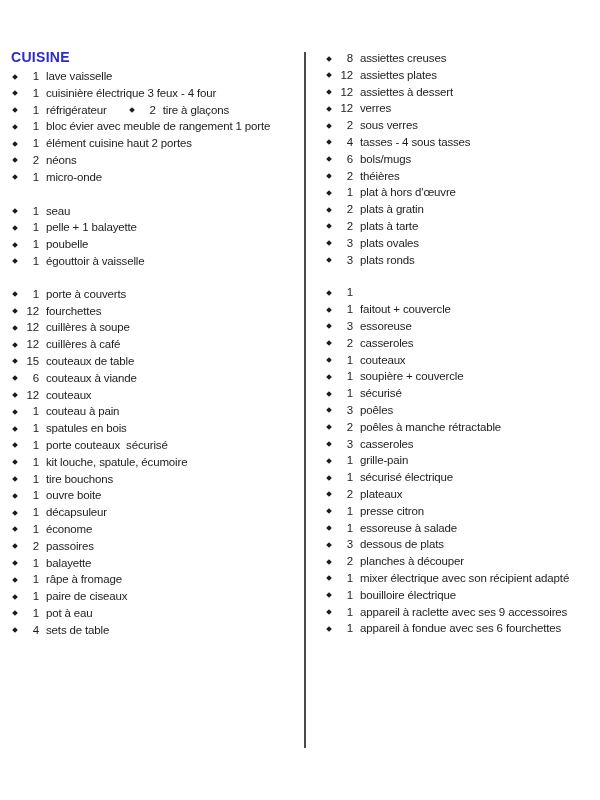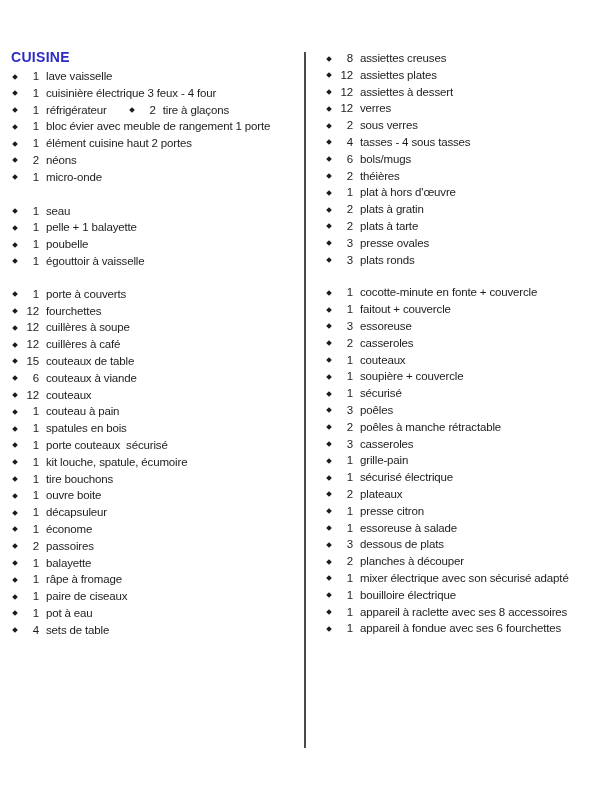--- a/index.html
+++ b/index.html
@@ -122,40 +122,40 @@
         <div class="item"><span class="entry"><span class="bullet"></span><span class="qty">12</span><span class="label">assiettes plates</span></span></div>
         <div class="item"><span class="entry"><span class="bullet"></span><span class="qty">12</span><span class="label">assiettes à dessert</span></span></div>
         <div class="item"><span class="entry"><span class="bullet"></span><span class="qty">12</span><span class="label">verres</span></span></div>
         <div class="item"><span class="entry"><span class="bullet"></span><span class="qty">2</span><span class="label">sous verres</span></span></div>
         <div class="item"><span class="entry"><span class="bullet"></span><span class="qty">4</span><span class="label">tasses - 4 sous tasses</span></span></div>
         <div class="item"><span class="entry"><span class="bullet"></span><span class="qty">6</span><span class="label">bols/mugs</span></span></div>
         <div class="item"><span class="entry"><span class="bullet"></span><span class="qty">2</span><span class="label">théières</span></span></div>
         <div class="item"><span class="entry"><span class="bullet"></span><span class="qty">1</span><span class="label">plat à hors d'œuvre</span></span></div>
         <div class="item"><span class="entry"><span class="bullet"></span><span class="qty">2</span><span class="label">plats à gratin</span></span></div>
         <div class="item"><span class="entry"><span class="bullet"></span><span class="qty">2</span><span class="label">plats à tarte</span></span></div>
-        <div class="item"><span class="entry"><span class="bullet"></span><span class="qty">3</span><span class="label">presse ovales</span></span></div>
+        <div class="item"><span class="entry"><span class="bullet"></span><span class="qty">3</span><span class="label">plats ovales</span></span></div>
         <div class="item"><span class="entry"><span class="bullet"></span><span class="qty">3</span><span class="label">plats ronds</span></span></div>
       </div>
       <div class="section section-1">
-        <div class="item"><span class="entry"><span class="bullet"></span><span class="qty">1</span><span class="label">cocotte-minute en fonte + couvercle</span></span></div>
+        <div class="item"><span class="entry"><span class="bullet"></span><span class="qty">1</span></span></div>
         <div class="item"><span class="entry"><span class="bullet"></span><span class="qty">1</span><span class="label">faitout + couvercle</span></span></div>
         <div class="item"><span class="entry"><span class="bullet"></span><span class="qty">3</span><span class="label">essoreuse</span></span></div>
         <div class="item"><span class="entry"><span class="bullet"></span><span class="qty">2</span><span class="label">casseroles</span></span></div>
         <div class="item"><span class="entry"><span class="bullet"></span><span class="qty">1</span><span class="label">couteaux</span></span></div>
         <div class="item"><span class="entry"><span class="bullet"></span><span class="qty">1</span><span class="label">soupière + couvercle</span></span></div>
         <div class="item"><span class="entry"><span class="bullet"></span><span class="qty">1</span><span class="label">sécurisé</span></span></div>
         <div class="item"><span class="entry"><span class="bullet"></span><span class="qty">3</span><span class="label">poêles</span></span></div>
         <div class="item"><span class="entry"><span class="bullet"></span><span class="qty">2</span><span class="label">poêles à manche rétractable</span></span></div>
         <div class="item"><span class="entry"><span class="bullet"></span><span class="qty">3</span><span class="label">casseroles</span></span></div>
         <div class="item"><span class="entry"><span class="bullet"></span><span class="qty">1</span><span class="label">grille-pain</span></span></div>
         <div class="item"><span class="entry"><span class="bullet"></span><span class="qty">1</span><span class="label">sécurisé électrique</span></span></div>
         <div class="item"><span class="entry"><span class="bullet"></span><span class="qty">2</span><span class="label">plateaux</span></span></div>
         <div class="item"><span class="entry"><span class="bullet"></span><span class="qty">1</span><span class="label">presse citron</span></span></div>
         <div class="item"><span class="entry"><span class="bullet"></span><span class="qty">1</span><span class="label">essoreuse à salade</span></span></div>
         <div class="item"><span class="entry"><span class="bullet"></span><span class="qty">3</span><span class="label">dessous de plats</span></span></div>
         <div class="item"><span class="entry"><span class="bullet"></span><span class="qty">2</span><span class="label">planches à découper</span></span></div>
-        <div class="item"><span class="entry"><span class="bullet"></span><span class="qty">1</span><span class="label">mixer électrique avec son sécurisé adapté</span></span></div>
+        <div class="item"><span class="entry"><span class="bullet"></span><span class="qty">1</span><span class="label">mixer électrique avec son récipient adapté</span></span></div>
         <div class="item"><span class="entry"><span class="bullet"></span><span class="qty">1</span><span class="label">bouilloire électrique</span></span></div>
-        <div class="item"><span class="entry"><span class="bullet"></span><span class="qty">1</span><span class="label">appareil à raclette avec ses 8 accessoires</span></span></div>
+        <div class="item"><span class="entry"><span class="bullet"></span><span class="qty">1</span><span class="label">appareil à raclette avec ses 9 accessoires</span></span></div>
         <div class="item"><span class="entry"><span class="bullet"></span><span class="qty">1</span><span class="label">appareil à fondue avec ses 6 fourchettes</span></span></div>
       </div>
     </div>
 </div>
 
 </body></html>

